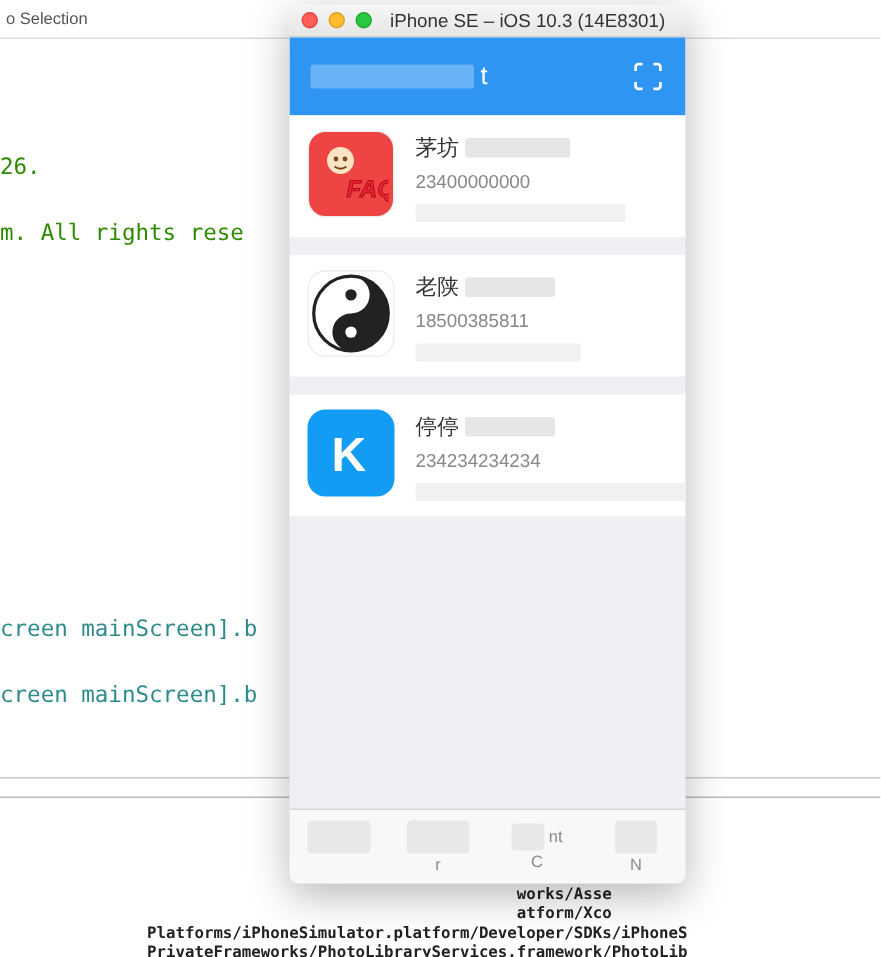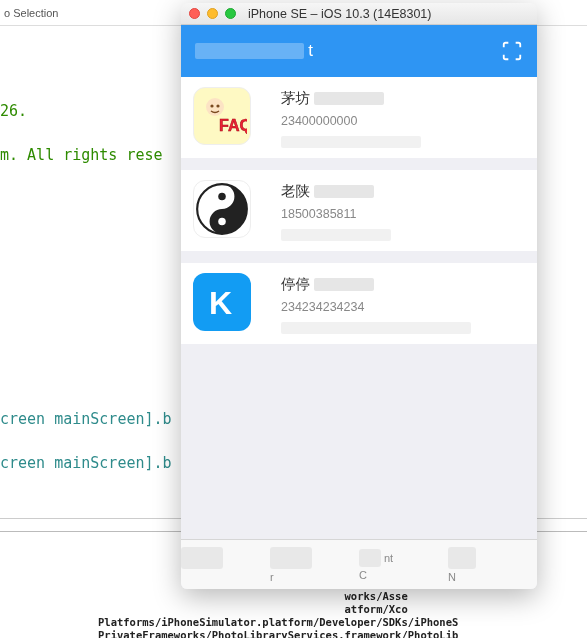--- a/index.html
+++ b/index.html
@@ -54,23 +54,23 @@
     line-height: 13px;
     padding: 6px 4px 0 98px;
     color: #222;
     white-space: pre;
     overflow: hidden;
     font-weight: 600;
   }
   
   .sim-window {
     position: absolute;
-    left: 181px;
+    left: 193px;
     top: 3px;
-    width: 356px;
+    width: 264px;
     height: 586px;
     border-radius: 6px;
     box-shadow: 0 8px 28px rgba(0,0,0,.28);
     background: #f0f0f0;
     overflow: hidden;
   }
   .sim-titlebar {
     height: 22px;
     background: linear-gradient(#f6f6f6,#e6e6e6);
     display:flex;
@@ -114,43 +114,43 @@
     margin-bottom: 12px;
   }
   .avatar {
     width: 58px; height: 58px;
     border-radius: 12px;
     margin-right: 14px;
     flex: none;
     display:flex; align-items:center; justify-content:center;
     font-weight:bold;
   }
-  .av1 { background:#fef9c3; border:1px solid #eee;}
+  .av1 { background:#ef4444; border:1px solid #eee;font-style:italic;}
   .av2 { background:#fff; border:1px solid #eee;}
   .av3 { background:#129cf3; border-radius:12px; }
-  .info { flex:1; min-width:0;margin-left:16px; }
+  .info { flex:1; min-width:0; }
   .row1 { display:flex; align-items:center; margin-top:2px;}
   .name-txt { font-size:14.5px; color:#333; font-weight:500; }
   .name-blur { height:13px; background:#e6e6e6; border-radius:2px; margin-left:4px; }
   .row2 { font-size:12.5px; color:#888; margin-top:6px; }
   .row3 { height:12px; background:#f1f1f1; border-radius:2px; margin-top:8px; }
   
   .tabbar {
     position:absolute;
     left:0; right:0; bottom:0;
     height: 50px;
     background:rgba(248,248,248,.96);
     border-top:1px solid #d6d6d6;
     display:flex;
   }
   .tab {
     flex:1;
     display:flex;
     flex-direction:column;
-    align-items:flex-start;
+    align-items:center;
     justify-content:center;
     gap:2px;
   }
   .tab-blur { width:42px; height:22px; background:#e8e8e8; border-radius:3px; }
   .tab-txt { font-size:10px; color:#9a9a9a; height:11px;}
   .tab-letter { font-size:11px; color:#8a8a8a;}
   
   .faq-svg { width:50px; height:50px; }
 </style>
 </head>

